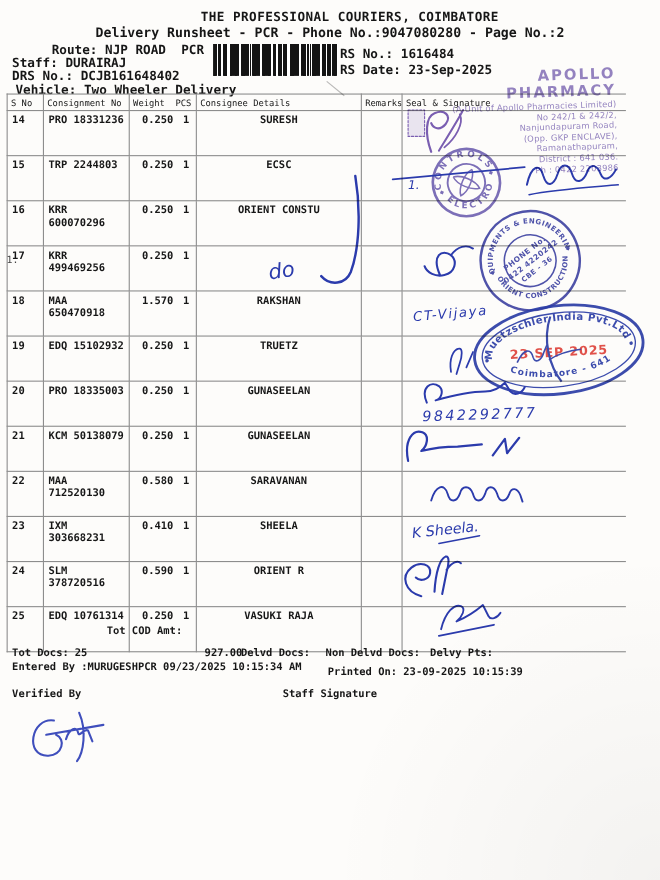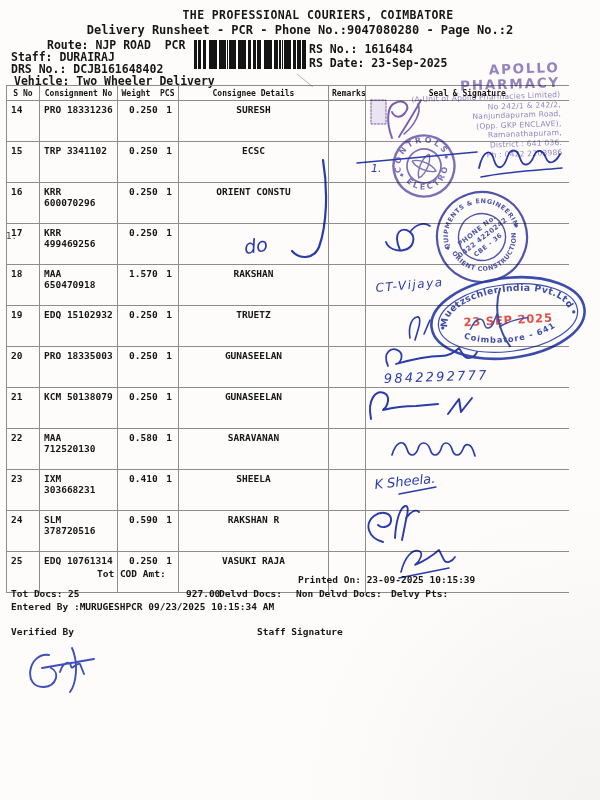--- a/index.html
+++ b/index.html
@@ -18,21 +18,21 @@
   .info{left:11px;font-size:11.5px;font-weight:bold;}
   .barcode{
     left:194px;top:40px;width:113px;height:29px;background-color:#fff;
     background-image:
       repeating-linear-gradient(90deg,#141414 0 2px,rgba(0,0,0,0) 2px 5px),
       repeating-linear-gradient(90deg,#141414 0 1px,rgba(0,0,0,0) 1px 4px,#141414 4px 7px,rgba(0,0,0,0) 7px 11px),
       repeating-linear-gradient(90deg,#141414 0 3px,rgba(0,0,0,0) 3px 9px);
   }
   .rsblock{left:309px;top:42px;font-size:11.5px;font-weight:bold;line-height:14px;}
   table.sheet{position:absolute;left:6px;top:85px;width:562px;border-collapse:collapse;table-layout:fixed;}
-  table.sheet th{border:1px solid #8d8d8d;font-size:8px;font-weight:bold;text-align:center;padding:2px 3px;height:10px;white-space:pre;overflow:hidden;}
+  table.sheet th{border:1px solid #8d8d8d;font-size:8px;font-weight:normal;text-align:left;padding:2px 3px;height:10px;white-space:pre;overflow:hidden;}
   table.sheet td{border:1px solid #8d8d8d;vertical-align:top;font-size:9.5px;font-weight:bold;padding:3px 4px 0 4px;height:37px;overflow:hidden;}
   table.sheet .nr{border-right:none;}
   .wp{display:flex;text-align:right;}
   .wp .w{margin-left:7px;} .wp .p{margin-left:auto;margin-right:2px;}
   td.sno{padding-left:8px;} td.cons{padding-left:6px;} td.cdet{padding-left:8px;text-align:center;}
   .foot{font-size:9.5px;font-weight:bold;}
   .apollo{
     left:385px;top:63px;width:176px;transform:rotate(-2deg);
     text-align:right;mix-blend-mode:multiply;opacity:.88;
     font-family:"DejaVu Sans","Liberation Sans",sans-serif;
@@ -89,21 +89,21 @@
           <span class="w">0.250</span>
           <span class="p">1</span>
         </div>
       </td>
       <td class="cdet">SURESH</td>
       <td></td>
       <td class="nr"></td>
     </tr>
         <tr>
       <td class="sno">15</td>
-      <td class="cons">TRP 3341102</td>
+      <td class="cons">TRP 2244803</td>
       <td>
         <div class="wp">
           <span class="w">0.250</span>
           <span class="p">1</span>
         </div>
       </td>
       <td class="cdet">ECSC</td>
       <td></td>
       <td class="nr"></td>
     </tr>
@@ -213,21 +213,21 @@
     </tr>
         <tr>
       <td class="sno">24</td>
       <td class="cons">SLM 378720516</td>
       <td>
         <div class="wp">
           <span class="w">0.590</span>
           <span class="p">1</span>
         </div>
       </td>
-      <td class="cdet">RAKSHAN R</td>
+      <td class="cdet">ORIENT R</td>
       <td></td>
       <td class="nr"></td>
     </tr>
         <tr>
       <td class="sno">25</td>
       <td class="cons">EDQ 10761314</td>
       <td>
         <div class="wp">
           <span class="w">0.250</span>
           <span class="p">1</span>
@@ -241,21 +241,21 @@
   </table>
 
   <div class="abs foot" style="left:11px;top:588px;">Tot Docs:</div>
   <div class="abs foot" style="left:68px;top:588px;">25</div>
   <div class="abs foot" style="left:97px;top:568px;">Tot COD Amt:</div>
   <div class="abs foot" style="left:186px;top:588px;">927.00</div>
   <div class="abs foot" style="left:219px;top:588px;">Delvd Docs:</div>
   <div class="abs foot" style="left:296px;top:588px;">Non Delvd Docs:</div>
   <div class="abs foot" style="left:391px;top:588px;text-align:center;">Delvy Pts:</div>
   <div class="abs foot" style="left:11px;top:601px;">Entered By :MURUGESHPCR 09/23/2025 10:15:34 AM</div>
-  <div class="abs foot" style="left:257px;top:574px;padding-left:41px;">Printed On: 23-09-2025 10:15:39</div>
+  <div class="abs foot" style="left:257px;top:606px;padding-left:41px;">Printed On: 23-09-2025 10:15:39</div>
   <div class="abs foot" style="left:11px;top:626px;">Verified By</div>
   <div class="abs foot" style="left:257px;top:626px;">Staff Signature</div>
 
   <div class="abs apollo" style="color:#8673bb;">
     <div class="big">APOLLO PHARMACY</div>
     <div class="sm">(A Unit of Apollo Pharmacies Limited)</div>
     <div class="sm">No 242/1 &amp; 242/2,</div>
     <div class="sm">Nanjundapuram Road,</div>
     <div class="sm">(Opp. GKP ENCLAVE),</div>
     <div class="sm">Ramanathapuram,</div>

